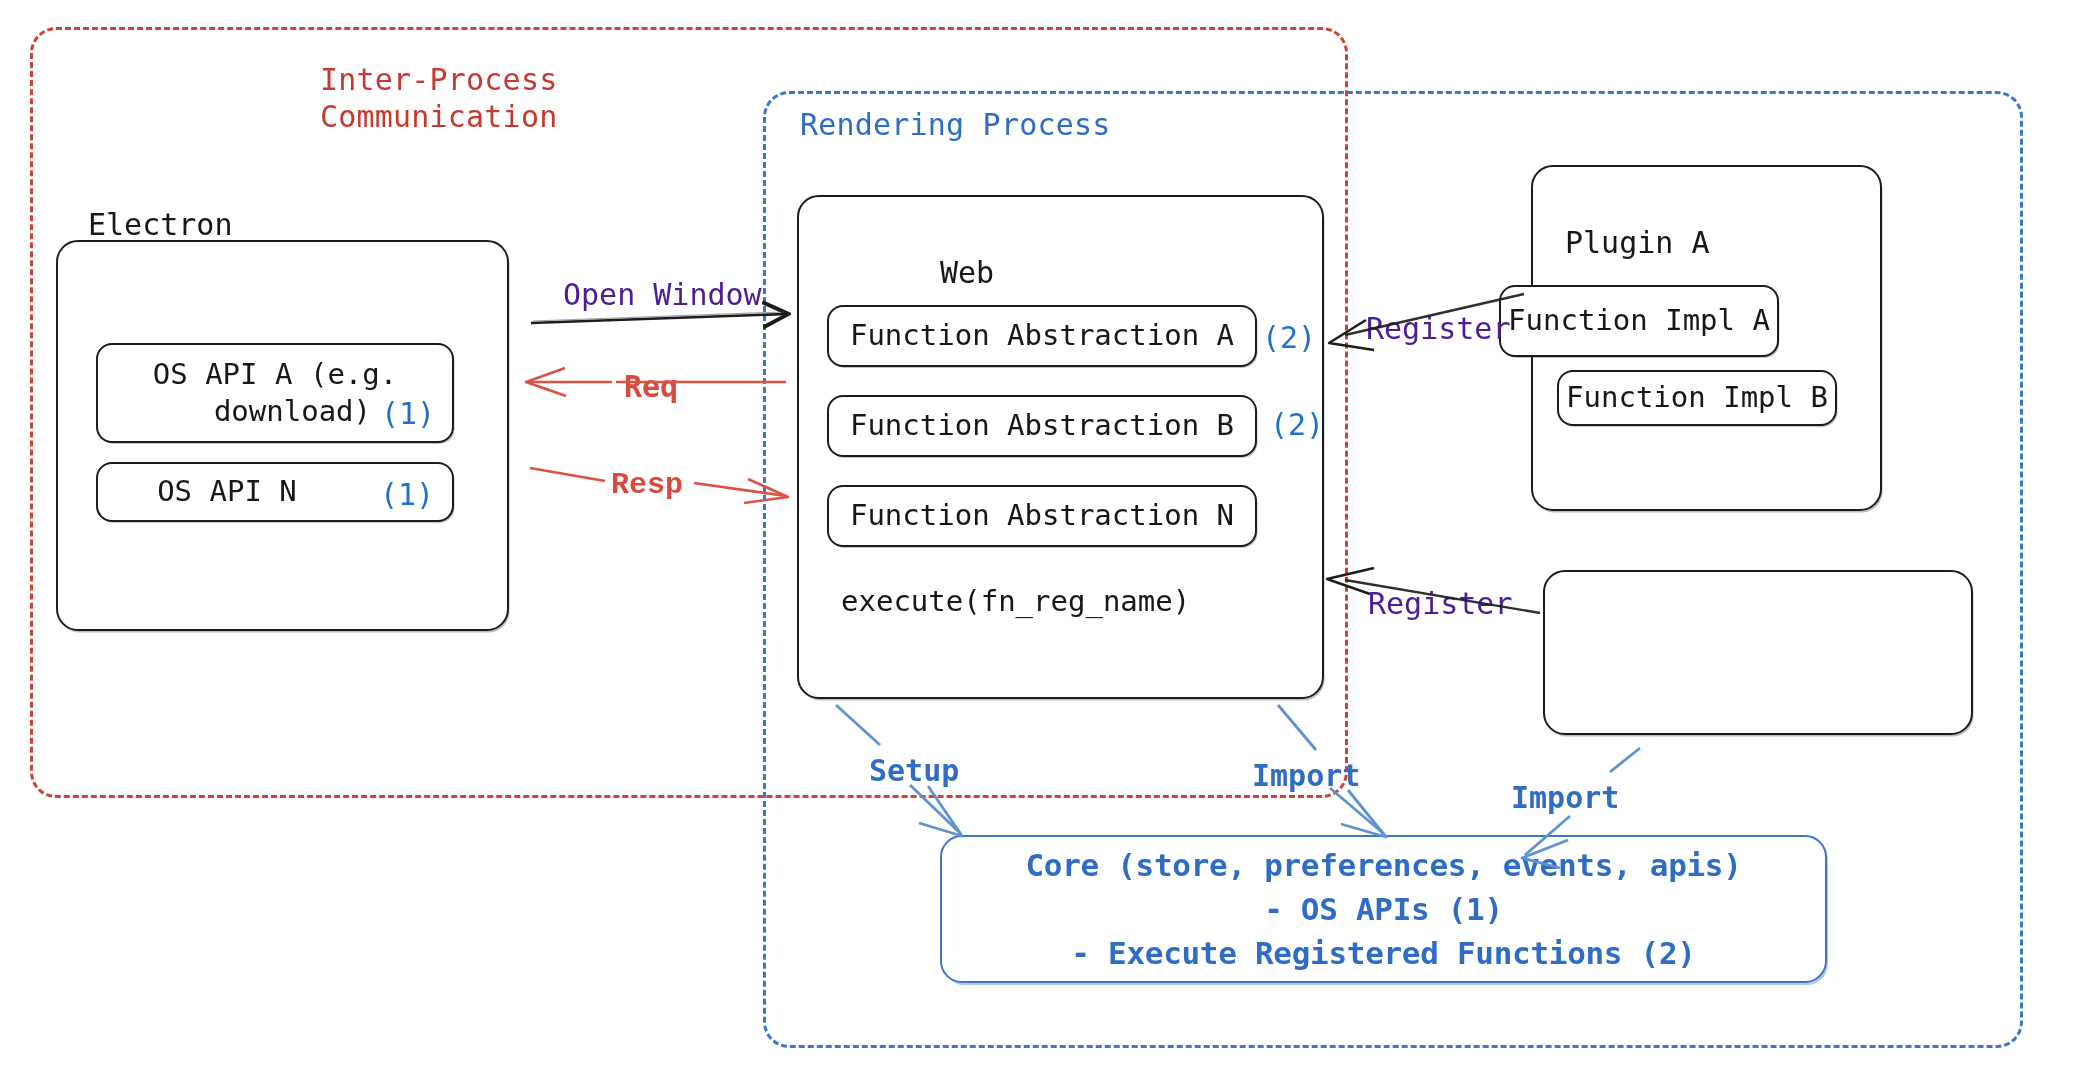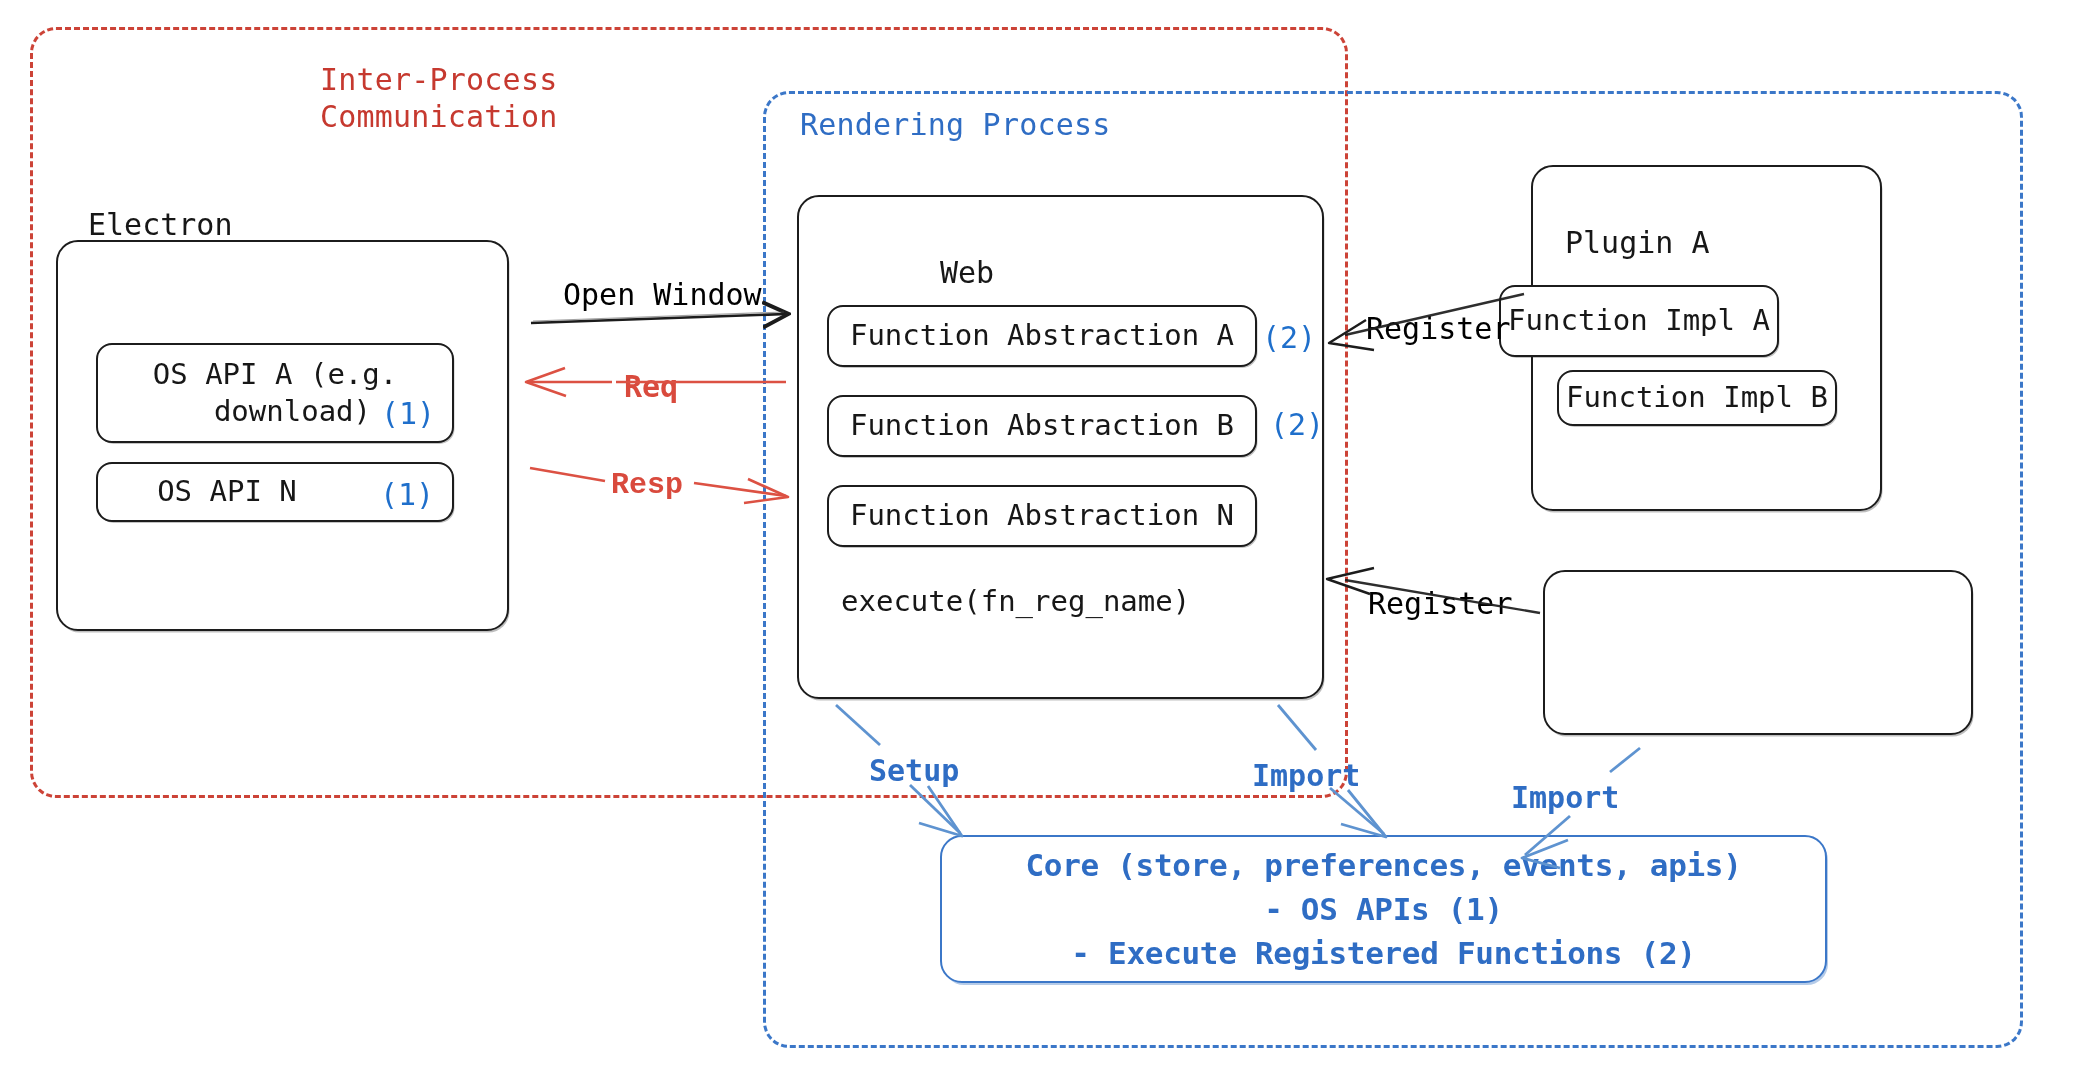--- a/index.html
+++ b/index.html
@@ -98,21 +98,21 @@
     letter-spacing:-0.3px;
     font-family:"DejaVu Sans Mono","Liberation Mono",monospace;
   }
 
   
   .arrow-label{
     position:absolute;
     font-size:30px;
     white-space:pre;
   }
-  .al-black{color:#000000;}
+  .al-black{color:#4c1d95;}
   .al-red{color:#D94A3D;font-weight:bold;}
   .al-blue{color:#2F6DC4;font-weight:bold;}
 
   svg.overlay{position:absolute;left:0;top:0;width:2074px;height:1066px;pointer-events:none;}
 </style>
 </head>
 <body>
 
 <div id="stage">
 

